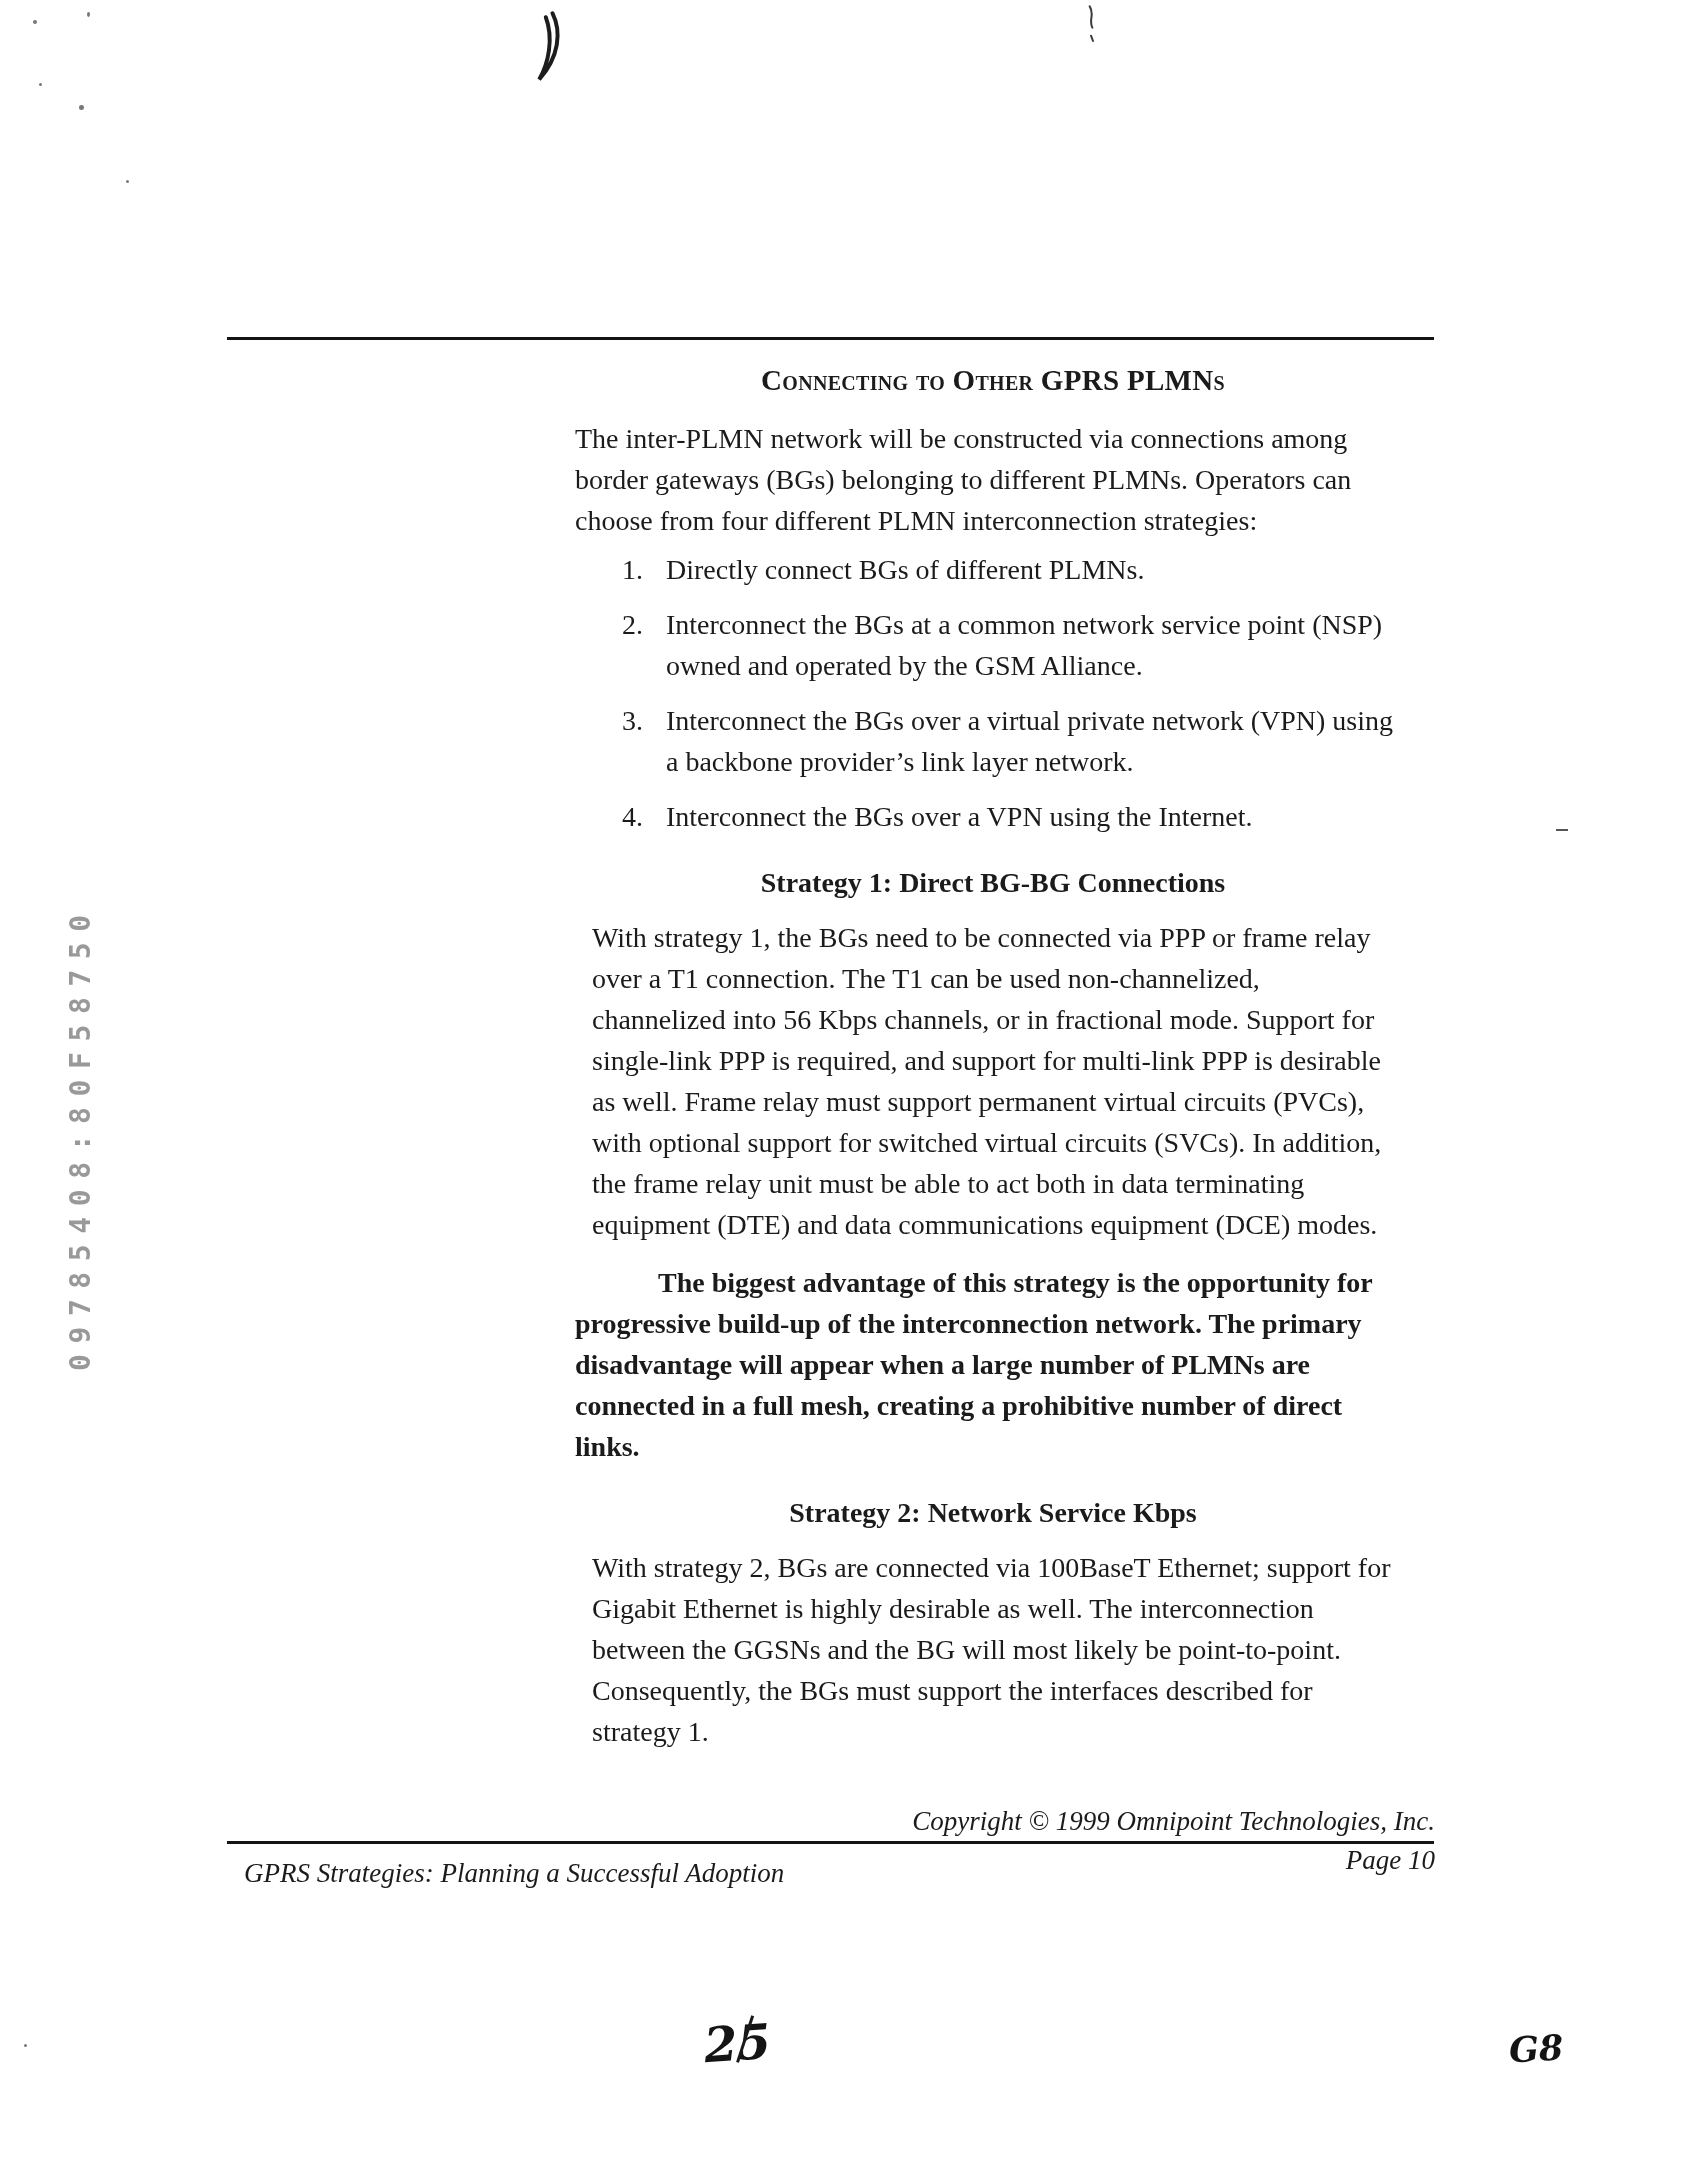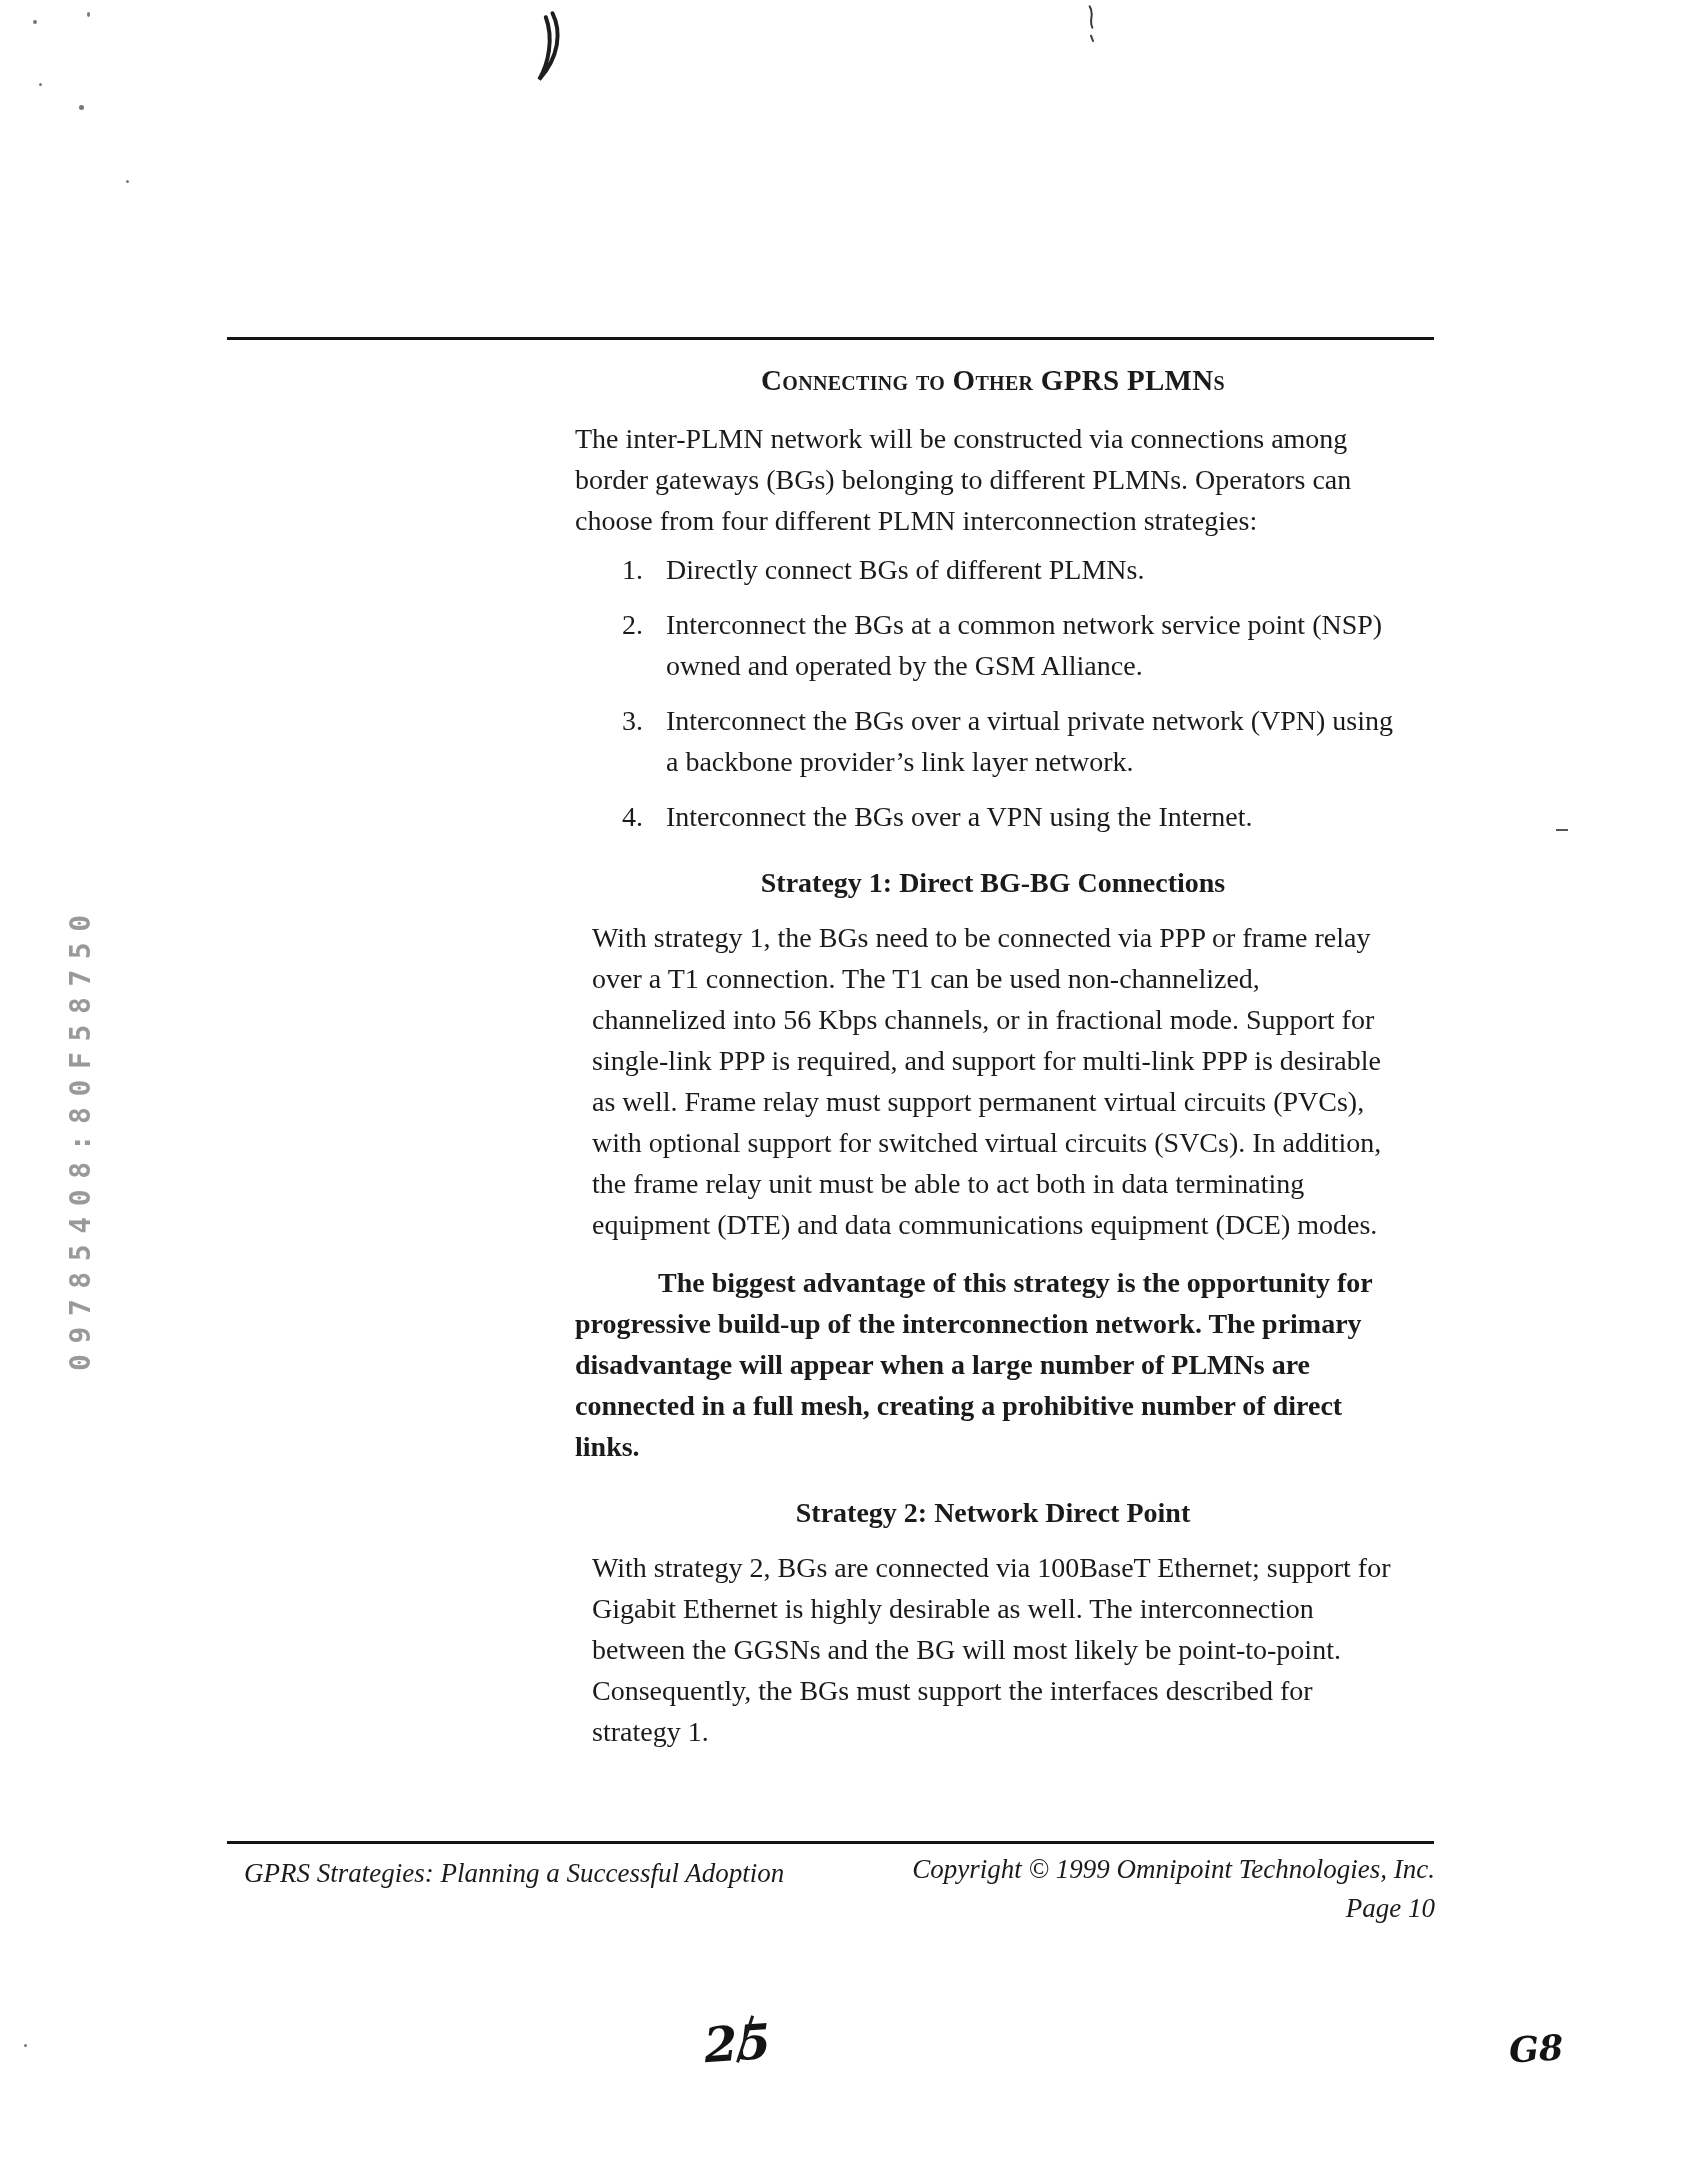--- a/index.html
+++ b/index.html
@@ -35,21 +35,21 @@
   .li .num { flex:none; width:44px; }
   .li .li-text { flex:1; }
   p.indent { text-indent:83px; margin:0 0 14.6px 0;font-weight:bold; }
   p.tight { margin:17px; }
 
   .footer-left {
     position:absolute; left:244px; top:1854px;
     font-style:italic; font-size:27px; line-height:39px;
   }
   .footer-right {
-    position:absolute; left:865px; width:570px; top:1850px;
+    position:absolute; left:865px; width:570px; top:1802px;
     text-align:right; font-style:italic; font-size:27px; line-height:39px;
   }
 
   .stamp {
     position:absolute; left:64px; top:1371px;
     transform:rotate(-90deg); transform-origin:0 0;
     white-space:nowrap;
     font-family:"DejaVu Sans Mono", monospace;
     font-size:28px; font-weight:bold; letter-spacing:10.6px;
     color:#8f8f8f; opacity:0.9;
@@ -118,21 +118,21 @@
       <div class="li">
         <span class="num">4.</span>
         <span class="li-text">Interconnect the BGs over a VPN using the Internet.</span>
       </div>
     </div>
 
     <h2 class="section-heading">Strategy 1: Direct BG-BG Connections</h2>
     <p class="tight">With strategy 1, the BGs need to be connected via PPP or frame relay over a T1 connection. The T1 can be used non-channelized, channelized into 56 Kbps channels, or in fractional mode. Support for single-link PPP is required, and support for multi-link PPP is desirable as well. Frame relay must support permanent virtual circuits (PVCs), with optional support for switched virtual circuits (SVCs). In addition, the frame relay unit must be able to act both in data terminating equipment (DTE) and data communications equipment (DCE) modes.</p>
     <p class="indent">The biggest advantage of this strategy is the opportunity for progressive build-up of the interconnection network. The primary disadvantage will appear when a large number of PLMNs are connected in a full mesh, creating a prohibitive number of direct links.</p>
 
-    <h2 class="section-heading">Strategy 2: Network Direct Point</h2>
+    <h2 class="section-heading">Strategy 2: Network Service Kbps</h2>
     <p class="tight">With strategy 2, BGs are connected via 100BaseT Ethernet; support for Gigabit Ethernet is highly desirable as well. The interconnection between the GGSNs and the BG will most likely be point-to-point. Consequently, the BGs must support the interfaces described for strategy 1.</p>
   </div>
 
   <div class="rule footer-rule"></div>
 
   <div class="footer-left">
     <div>GPRS Strategies: Planning a Successful Adoption</div>
   </div>
 
   <div class="footer-right">

